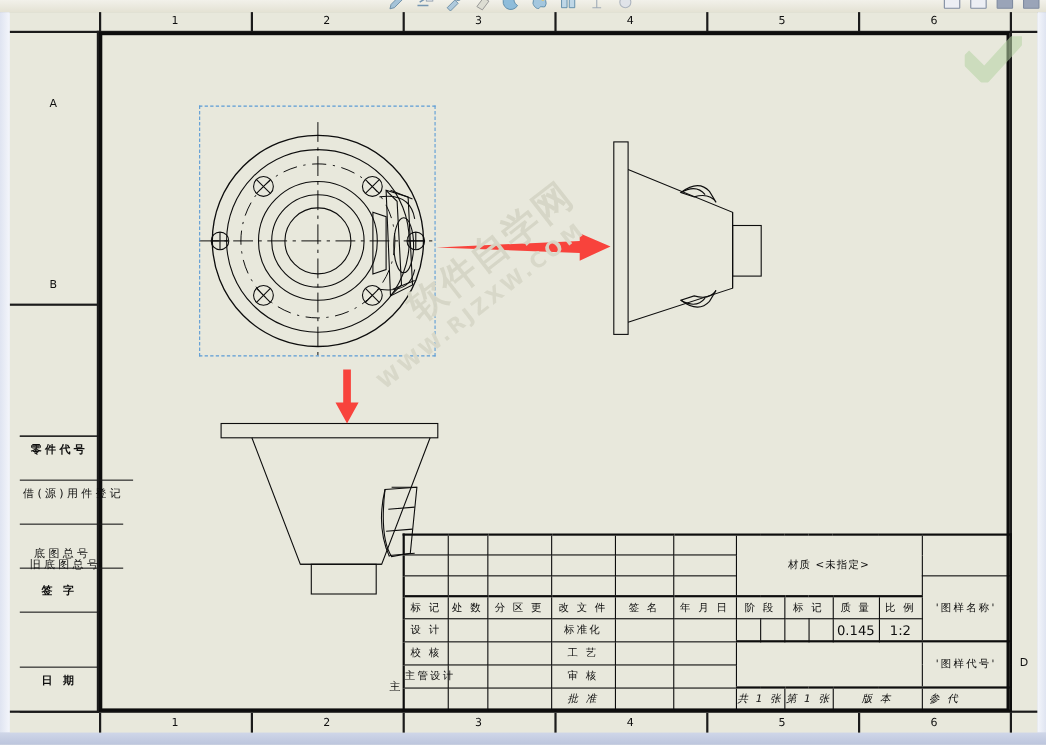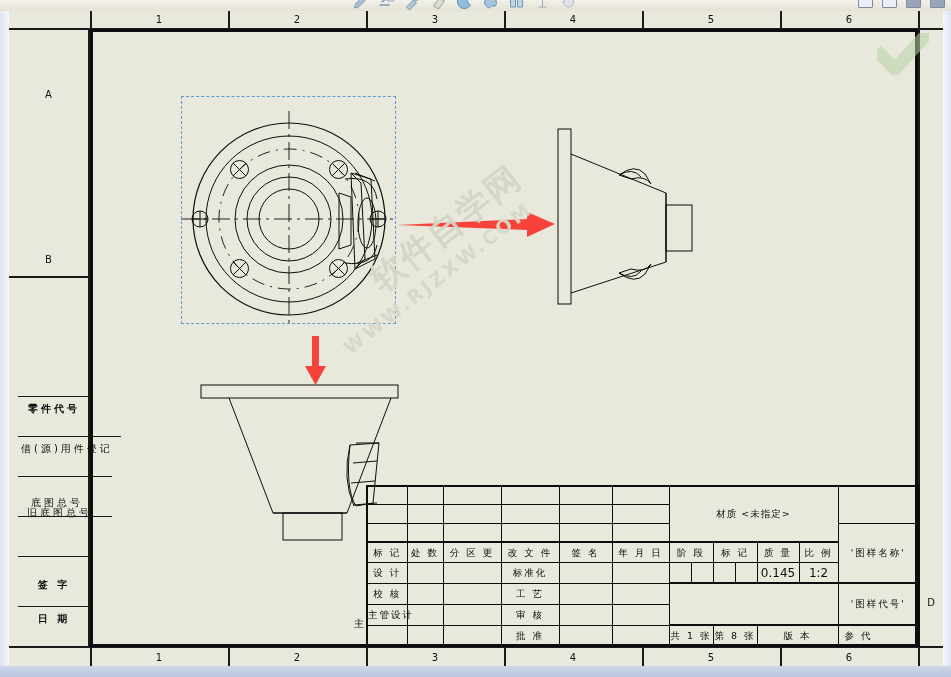--- a/index.html
+++ b/index.html
@@ -103,21 +103,21 @@
   .tb table{border-collapse:collapse;width:100%;height:100%;table-layout:fixed;}
   .tb td{
     border:1px solid #0d0d0d;
     font-size:9.5px;color:#0d0d0d;text-align:center;vertical-align:middle;
     padding:0;letter-spacing:2px;white-space:nowrap;line-height:1;
   }
   .tb td.pad{letter-spacing:1px;}
   .tb td.num{letter-spacing:0;font-size:12px;}
   .thickL{border-left:2px solid #0d0d0d !important;}
   .thickT{border-top:2px solid #0d0d0d !important;}
-  .thickB{border-bottom:2px solid #0d0d0d !important;}
+  .thickB{border-bottom:2px solid #0d0d0d !important;font-style:italic;}
   .thickR{border-right:2px solid #0d0d0d !important;}
 
   
   .side-tag{
     position:absolute;left:345px;top:606px;font-size:10px;color:#0d0d0d;
     letter-spacing:2px;
   }
 </style>
 </head>
 <body>
@@ -312,21 +312,21 @@
     <div class="z-line" style="left:9px;top:425px;width:103px;height:1.2px;"></div>
     <div class="lm-wide" style="left:12px;top:428px;width:110px;">借(源)用件登记</div>
 
     <div class="z-line" style="left:9px;top:465px;width:94px;height:1.2px;"></div>
     <div class="lm-wide" style="left:18px;top:492px;width:100px;">旧底图总号</div>
 
     <div class="z-line" style="left:9px;top:505px;width:94px;height:1.2px;"></div>
     <div class="lm-wide" style="left:22px;top:482px;width:100px;">底图总号</div>
 
     <div class="z-line" style="left:9px;top:545px;width:72px;height:1.2px;"></div>
-    <div class="lm-lbl" style="top:564px;text-align:center;">签    字</div>
+    <div class="lm-lbl" style="top:516px;text-align:center;">签    字</div>
 
     <div class="z-line" style="left:9px;top:595px;width:72px;height:1.2px;"></div>
     <div class="lm-lbl" style="top:598px;">日    期</div>
 
     <div class="z-line" style="left:9px;top:636px;width:72px;height:1.2px;"></div>
 
     <div class="tb">
       <table>
         <colgroup>
           <col style="width:40px">
@@ -422,21 +422,21 @@
           </tr>
 
           <tr style="height:18px">
             <td class="thickL thickB"></td>
             <td class="thickB"></td>
             <td class="thickB"></td>
             <td class="thickB">批 准</td>
             <td class="thickB"></td>
             <td class="thickB"></td>
             <td class="thickB thickT" colspan="2">共 1 张</td>
-            <td class="thickB thickT" colspan="2">第 8 张</td>
+            <td class="thickB thickT" colspan="2">第 1 张</td>
             <td class="thickB thickT" colspan="2">版 本</td>
             <td class="thickB thickT thickR" style="text-align:left;padding-left:6px">参 代</td>
           </tr>
         </tbody>
       </table>
     </div>
 
     <div class="side-tag">主</div>
 
   </div>

